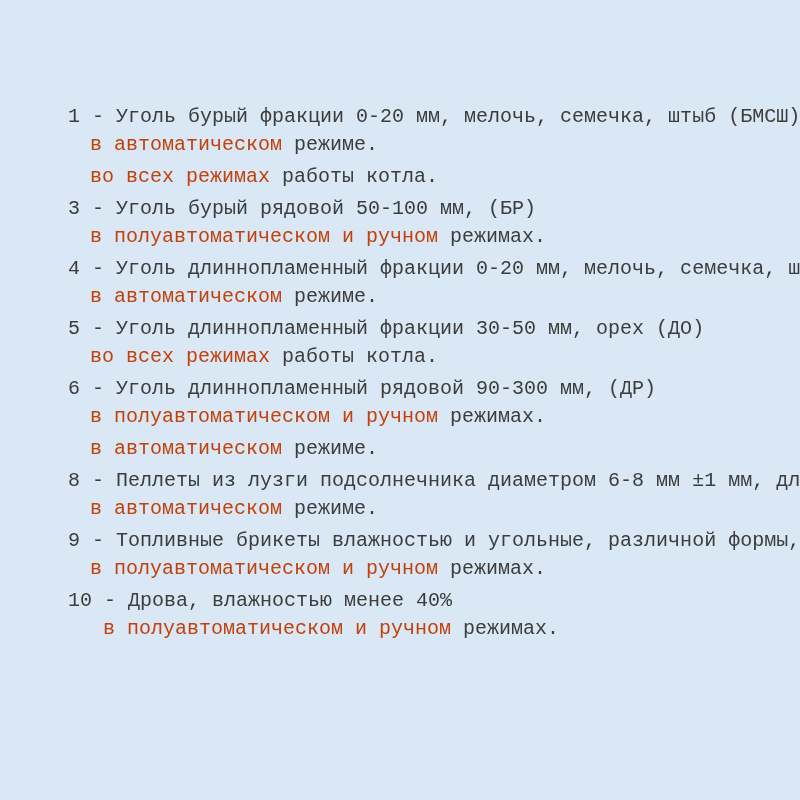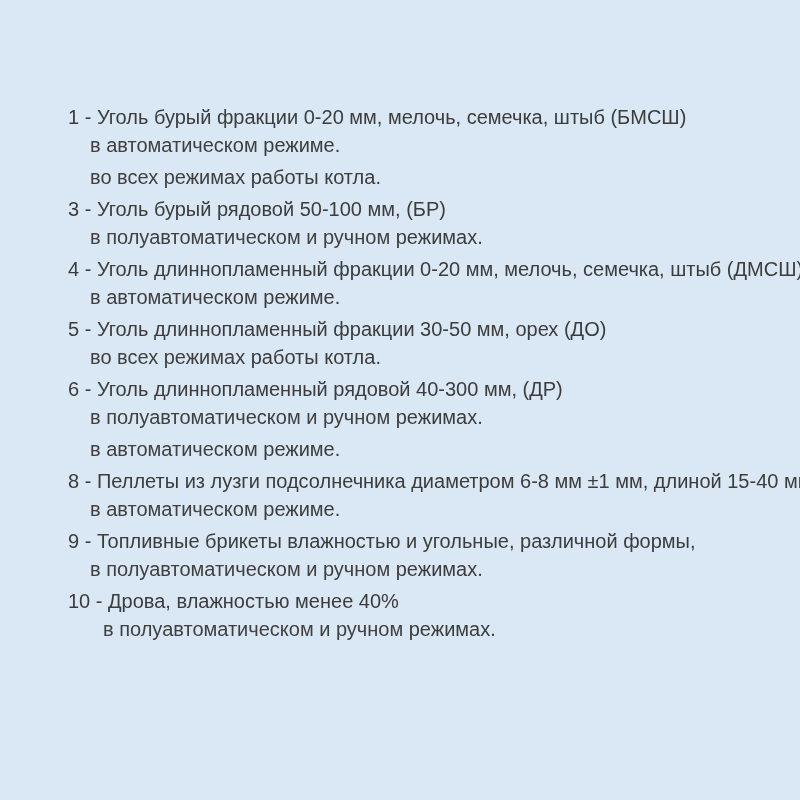--- a/index.html
+++ b/index.html
@@ -15,29 +15,30 @@
     font-size: 20px;
     color: #3c3c3c;
   }
   .fuel-list {
     padding: 103px 0 0 68px;
   }
   .item {
     line-height: 28px;
     margin-bottom: 4px;
     white-space: nowrap;
+    font-family: Liberation Mono, monospace;
   }
   .line2 {
     padding-left: 22px;
   }
   .item-10 .line2 {
     padding-left: 35px;
   }
   .red {
-    color: #404040;
+    color: #c2410c;
   }
 </style>
 </head>
 <body>
 
 <div class="fuel-list">
 
   <div class="item item-1">
     <div class="line1"><span class="num">1 -</span> <span>Уголь бурый фракции 0-20 мм, мелочь, семечка, штыб (БМСШ)</span></div>
     <div class="line2"><span class="red">в автоматическом</span> <span>режиме.</span></div>
@@ -56,21 +57,21 @@
     <div class="line1"><span class="num">4 -</span> <span>Уголь длиннопламенный фракции 0-20 мм, мелочь, семечка, штыб (ДМСШ)</span></div>
     <div class="line2"><span class="red">в автоматическом</span> <span>режиме.</span></div>
   </div>
 
   <div class="item item-5">
     <div class="line1"><span class="num">5 -</span> <span>Уголь длиннопламенный фракции 30-50 мм, орех (ДО)</span></div>
     <div class="line2"><span class="red">во всех режимах</span> <span>работы котла.</span></div>
   </div>
 
   <div class="item item-6">
-    <div class="line1"><span class="num">6 -</span> <span>Уголь длиннопламенный рядовой 40-300 мм, (ДР)</span></div>
+    <div class="line1"><span class="num">6 -</span> <span>Уголь длиннопламенный рядовой 90-300 мм, (ДР)</span></div>
     <div class="line2"><span class="red">в полуавтоматическом и ручном</span> <span>режимах.</span></div>
   </div>
 
   <div class="item item-7">
     <div class="line2"><span class="red">в автоматическом</span> <span>режиме.</span></div>
   </div>
 
   <div class="item item-8">
     <div class="line1"><span class="num">8 -</span> <span>Пеллеты из лузги подсолнечника диаметром 6-8 мм ±1 мм, длиной 15-40 мм,</span></div>
     <div class="line2"><span class="red">в автоматическом</span> <span>режиме.</span></div>

